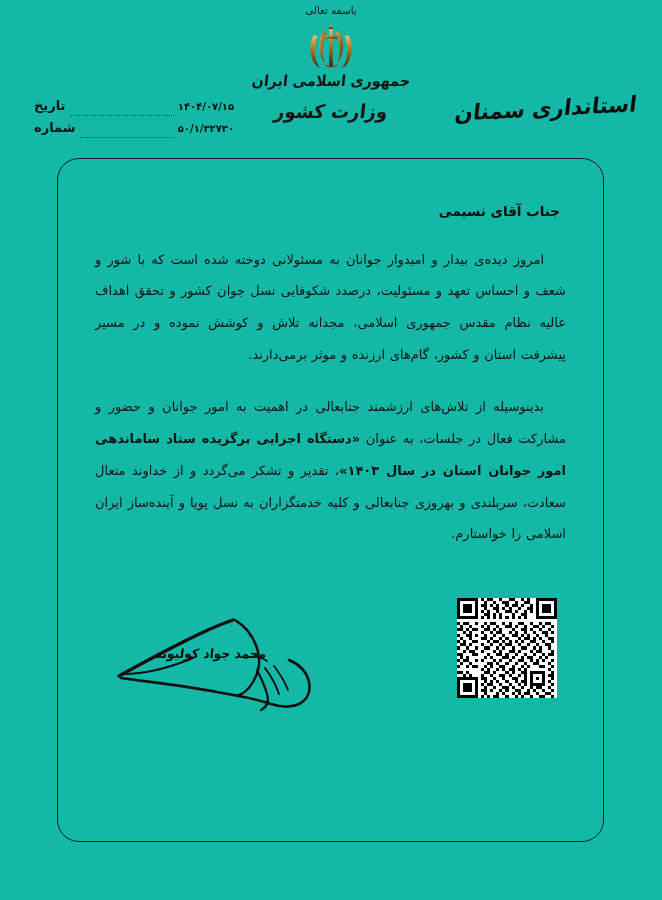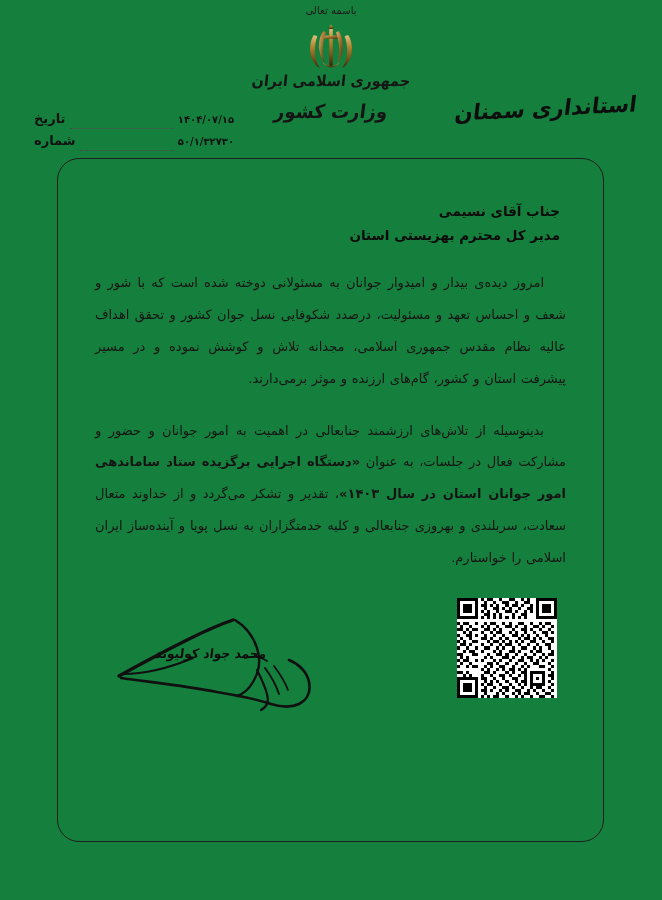--- a/index.html
+++ b/index.html
@@ -6,21 +6,21 @@
   * { margin:0; padding:0; box-sizing:border-box; }
   html, body {
     width:662px; height:900px;
     background:#ffffff;
     font-family:"DejaVu Sans", sans-serif;
     overflow:hidden;
   }
   .page {
     position:relative;
     width:662px; height:900px;
-    background:#15803d;
+    background:#14b8a6;
   }
 
   
   .letterhead {
     position:absolute;
     left:0; top:0;
     width:662px; height:152px;
   }
   .basmala {
     position:absolute;
@@ -69,21 +69,20 @@
     letter-spacing:-1px;
   }
 
   
   .meta {
     position:absolute;
     left:34px; top:98px;
     width:200px;
     font-size:12.5px;
     color:#111;
-    margin-top:13px;
   }
   .meta-row {
     display:flex;
     flex-direction:row-reverse;
     align-items:baseline;
     height:22px;
     width:100%;
   }
   .meta-label {
     white-space:nowrap;
@@ -249,21 +248,20 @@
       </div>
     </div>
   </div>
 
   <div class="frame"></div>
 
   <div class="content">
 
     <div class="recipient">
       <div>جناب آقای نسیمی</div>
-      <div>مدیر کل محترم بهزیستی استان</div>
     </div>
 
 
     <p class="para indent">امروز دیده‌ی بیدار و امیدوار جوانان به مسئولانی دوخته شده است که با شور و شعف و احساس تعهد و مسئولیت، درصدد شکوفایی نسل جوان کشور و تحقق اهداف عالیه نظام مقدس جمهوری اسلامی، مجدانه تلاش و کوشش نموده و در مسیر پیشرفت استان و کشور، گام‌های ارزنده و موثر برمی‌دارند.</p>
 
     <p class="para indent">
       <span>بدینوسیله از تلاش‌های ارزشمند جنابعالی در اهمیت به امور جوانان و حضور و مشارکت فعال در جلسات، به عنوان </span><b>«دستگاه اجرایی برگزیده ستاد ساماندهی امور جوانان استان در سال ۱۴۰۳»</b><span>، تقدیر و تشکر می‌گردد و از خداوند متعال سعادت، سربلندی و بهروزی جنابعالی و کلیه خدمتگزاران به نسل پویا و آینده‌ساز ایران اسلامی را خواستارم.</span>
     </p>
 
     <div class="sign-area">

